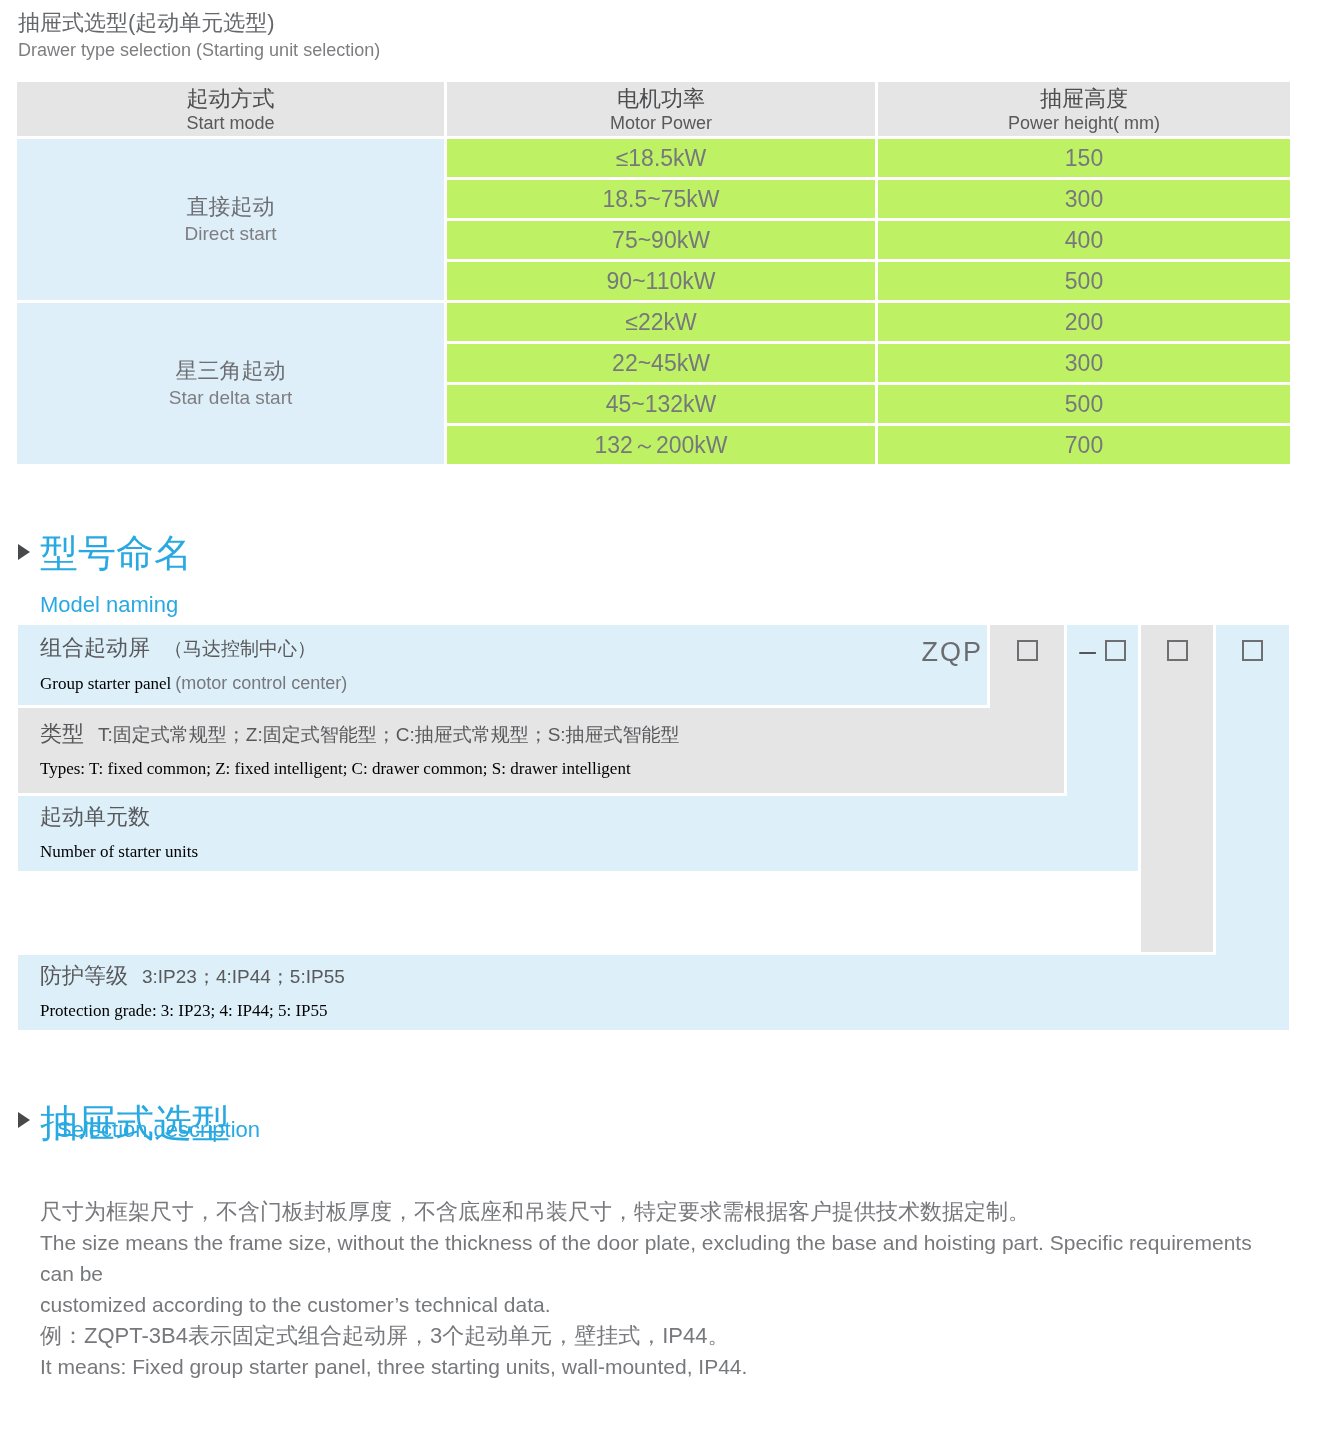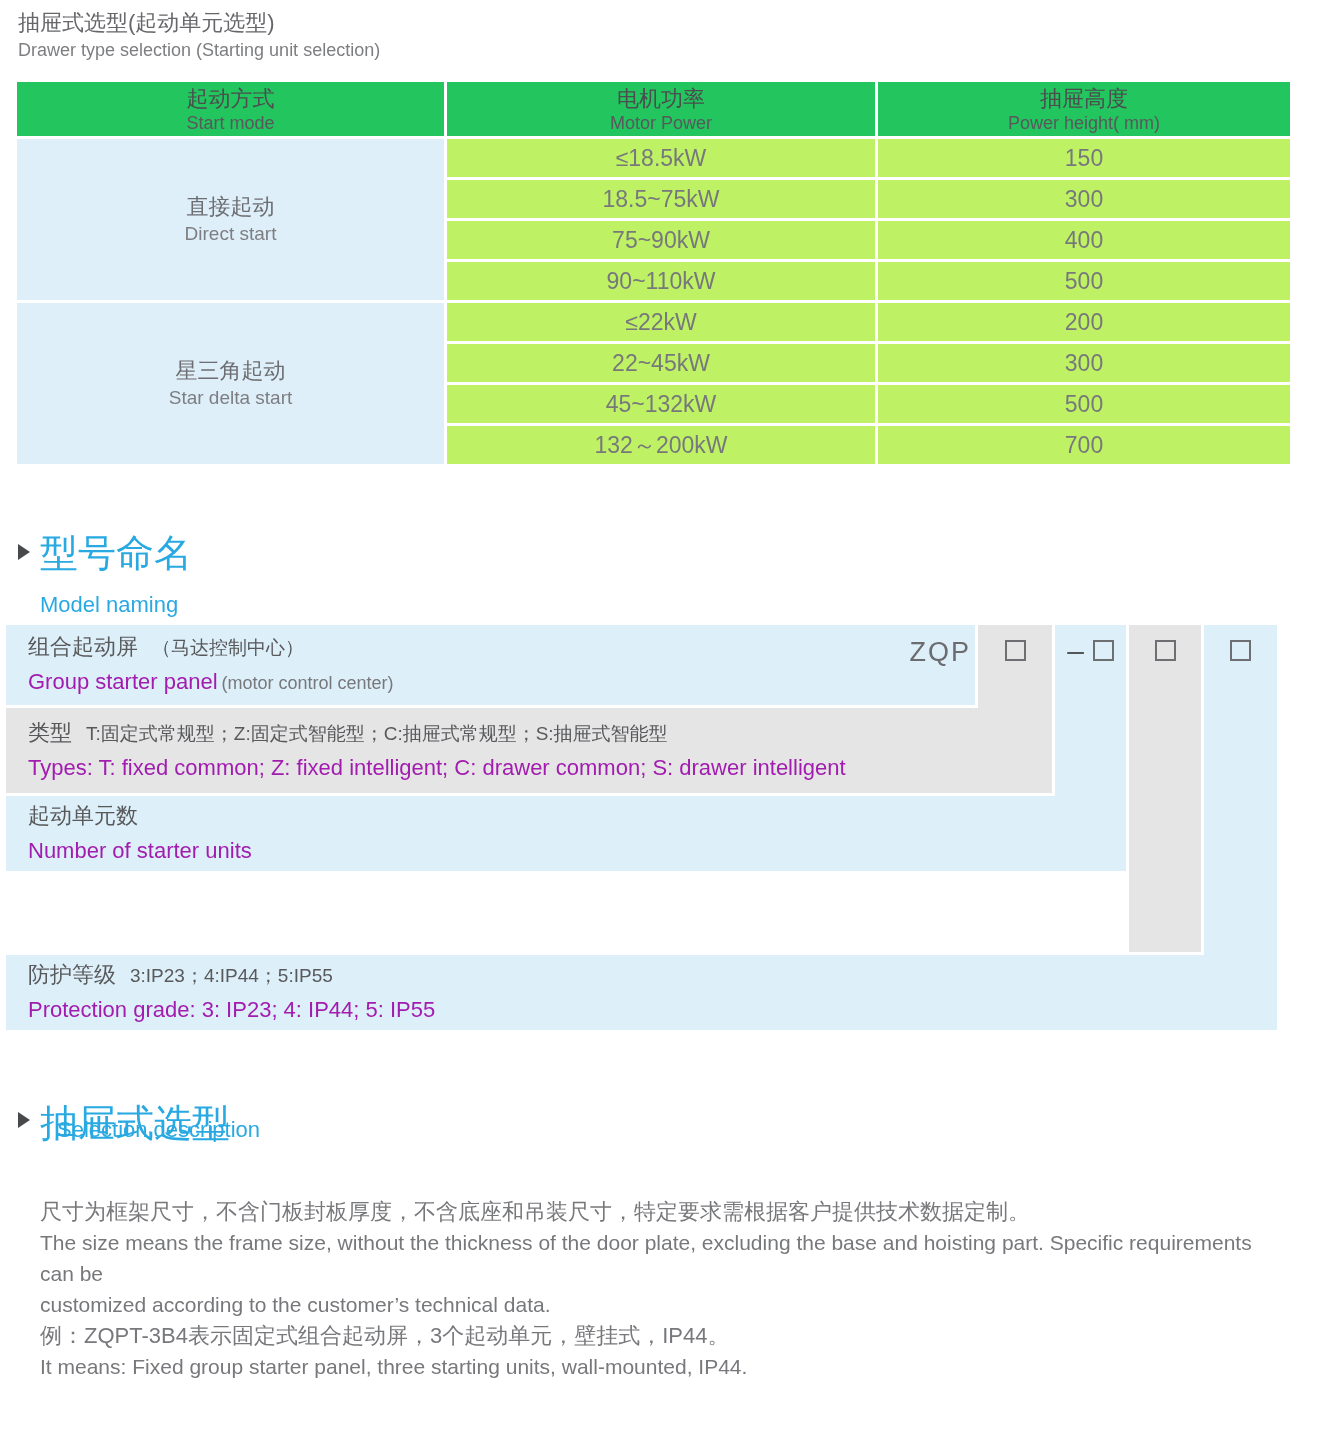--- a/index.html
+++ b/index.html
@@ -12,44 +12,44 @@
   .doc-title-en { position:absolute; left:18px; top:40px; font-size:18px; color:#7d7e81; }
 
   
   .sel-table {
     position:absolute; left:17px; top:82px;
     display:grid;
     grid-template-columns:427px 428px 412px;
     grid-template-rows:54px repeat(8, 38px);
     gap:3px;
   }
-  .th { background:#22c55e; display:flex; flex-direction:column; align-items:center; justify-content:center; }
+  .th { background:#e5e5e5; display:flex; flex-direction:column; align-items:center; justify-content:center; }
   .th .cn { font-size:22px; color:#4c4d4f; line-height:27px; }
   .th .en { font-size:18px; color:#58595b; line-height:22px; }
   .mode-cell { background:#dfeffa; grid-row:span 4; display:flex; flex-direction:column; align-items:center; justify-content:center; }
   .mode-cell .cn { font-size:22px; color:#6d6e71; line-height:28px; }
   .mode-cell .en { font-size:19px; color:#7d7e81; line-height:25px; }
   .data-cell { background:#bef264; display:flex; align-items:center; justify-content:center; font-size:23px; color:#77787b; }
 
   
   .tri { position:absolute; width:0; height:0; border-left:12px solid #48494b; border-top:8px solid transparent; border-bottom:8px solid transparent; }
   .h-cn { position:absolute; font-size:38px; color:#29a9e1; }
   .h-en { position:absolute; font-size:22px; color:#29a9e1; }
 
   
-  .diagram { position:absolute; left:6px; top:625px; width:1280px; height:405px; }
+  .diagram { position:absolute; left:18px; top:625px; width:1280px; height:405px; }
   .band, .vcol { position:absolute; }
   .blue { background:#ddeff9; }
   .gray { background:#e5e5e6; }
   .band { left:0; display:flex; flex-direction:column; justify-content:center; padding-left:22px; box-sizing:border-box; }
   .band .cn-line { line-height:28px; }
   .band .cn   { font-size:22px; color:#58595b; }
   .band .cn-note { font-size:19px; color:#58595b; margin-left:14px; }
   .band .en-line { line-height:26px; margin-top:6px; }
-  .band .en   { font-size:22px; color:#a21caf; }
+  .band .en   { font-size:17px; color:#000000;font-family:Liberation Serif, serif; }
   .band .en-note { font-size:18px; color:#77787b; margin-left:4px; }
   .b1 { top:0;    height:80px; width:969px;  }
   .b2 { top:83px;  height:85px; width:1046px; }
   .b3 { top:171px; height:75px; width:1120px; }
   .b4 { top:249px; height:78px; width:1195px; }
   .b5 { top:330px; height:75px; width:1271px; }
   .c1 { left:972px;  top:0; width:74px; height:168px; }
   .c2 { left:1049px; top:0; width:71px; height:246px; }
   .c3 { left:1123px; top:0; width:72px; height:327px; }
   .c4 { left:1198px; top:0; width:73px; height:405px; }

